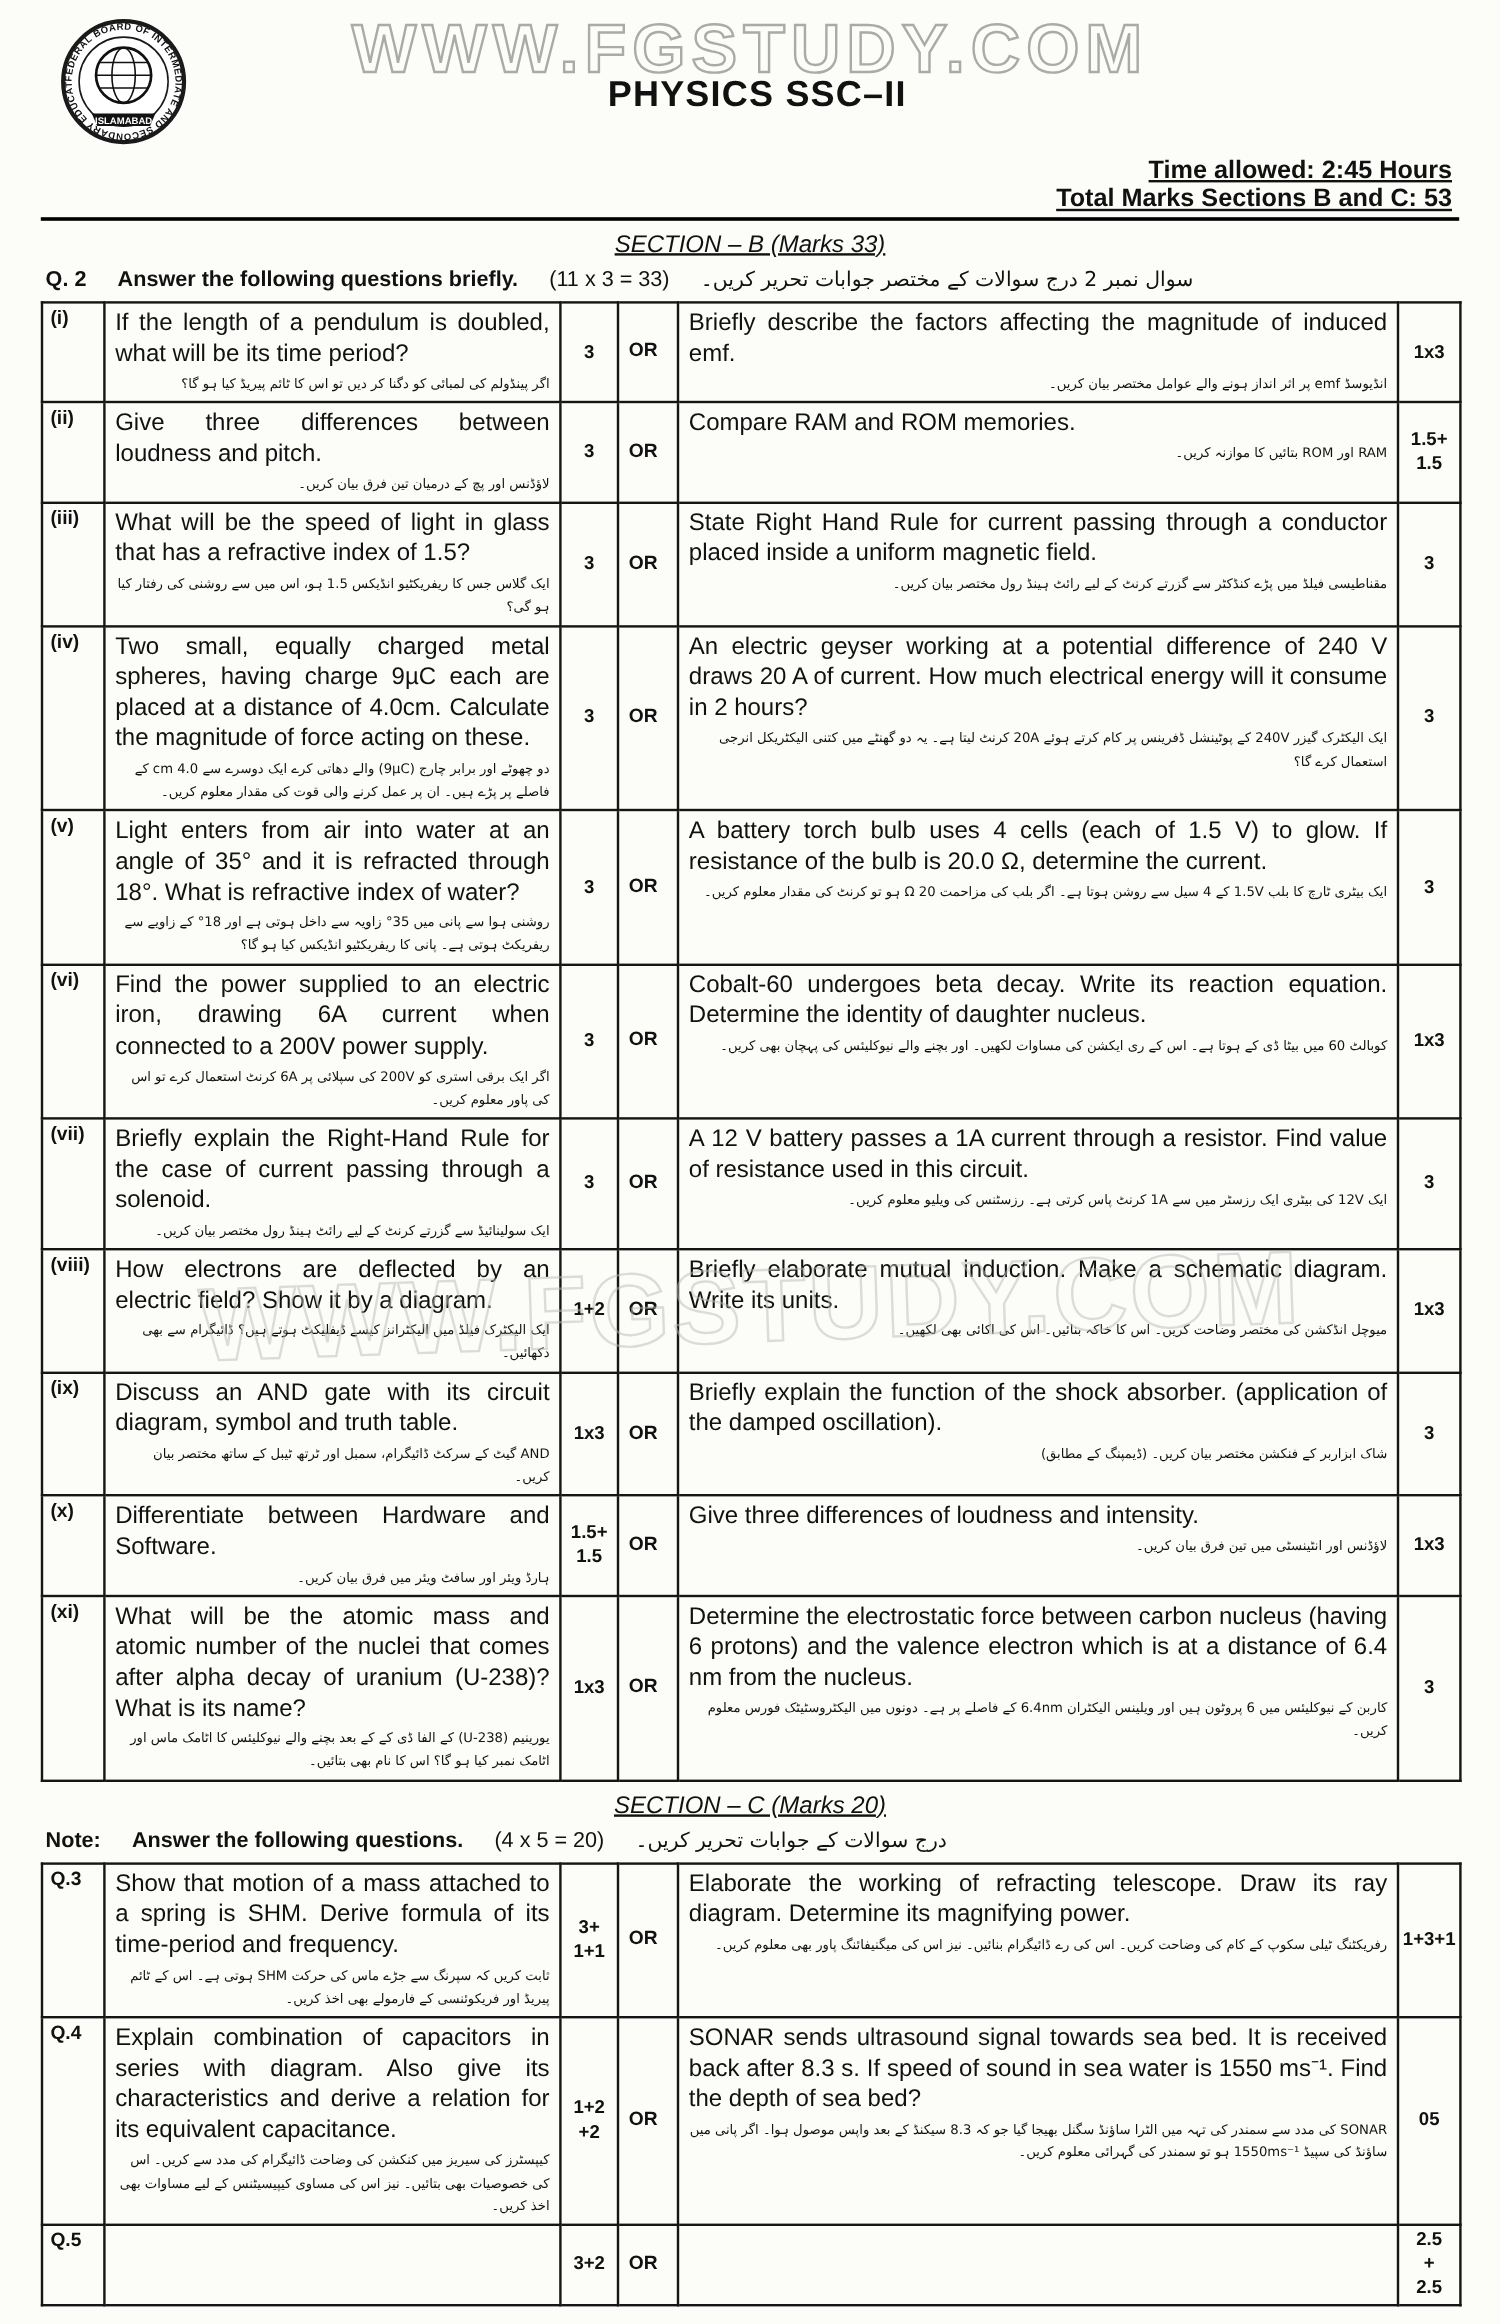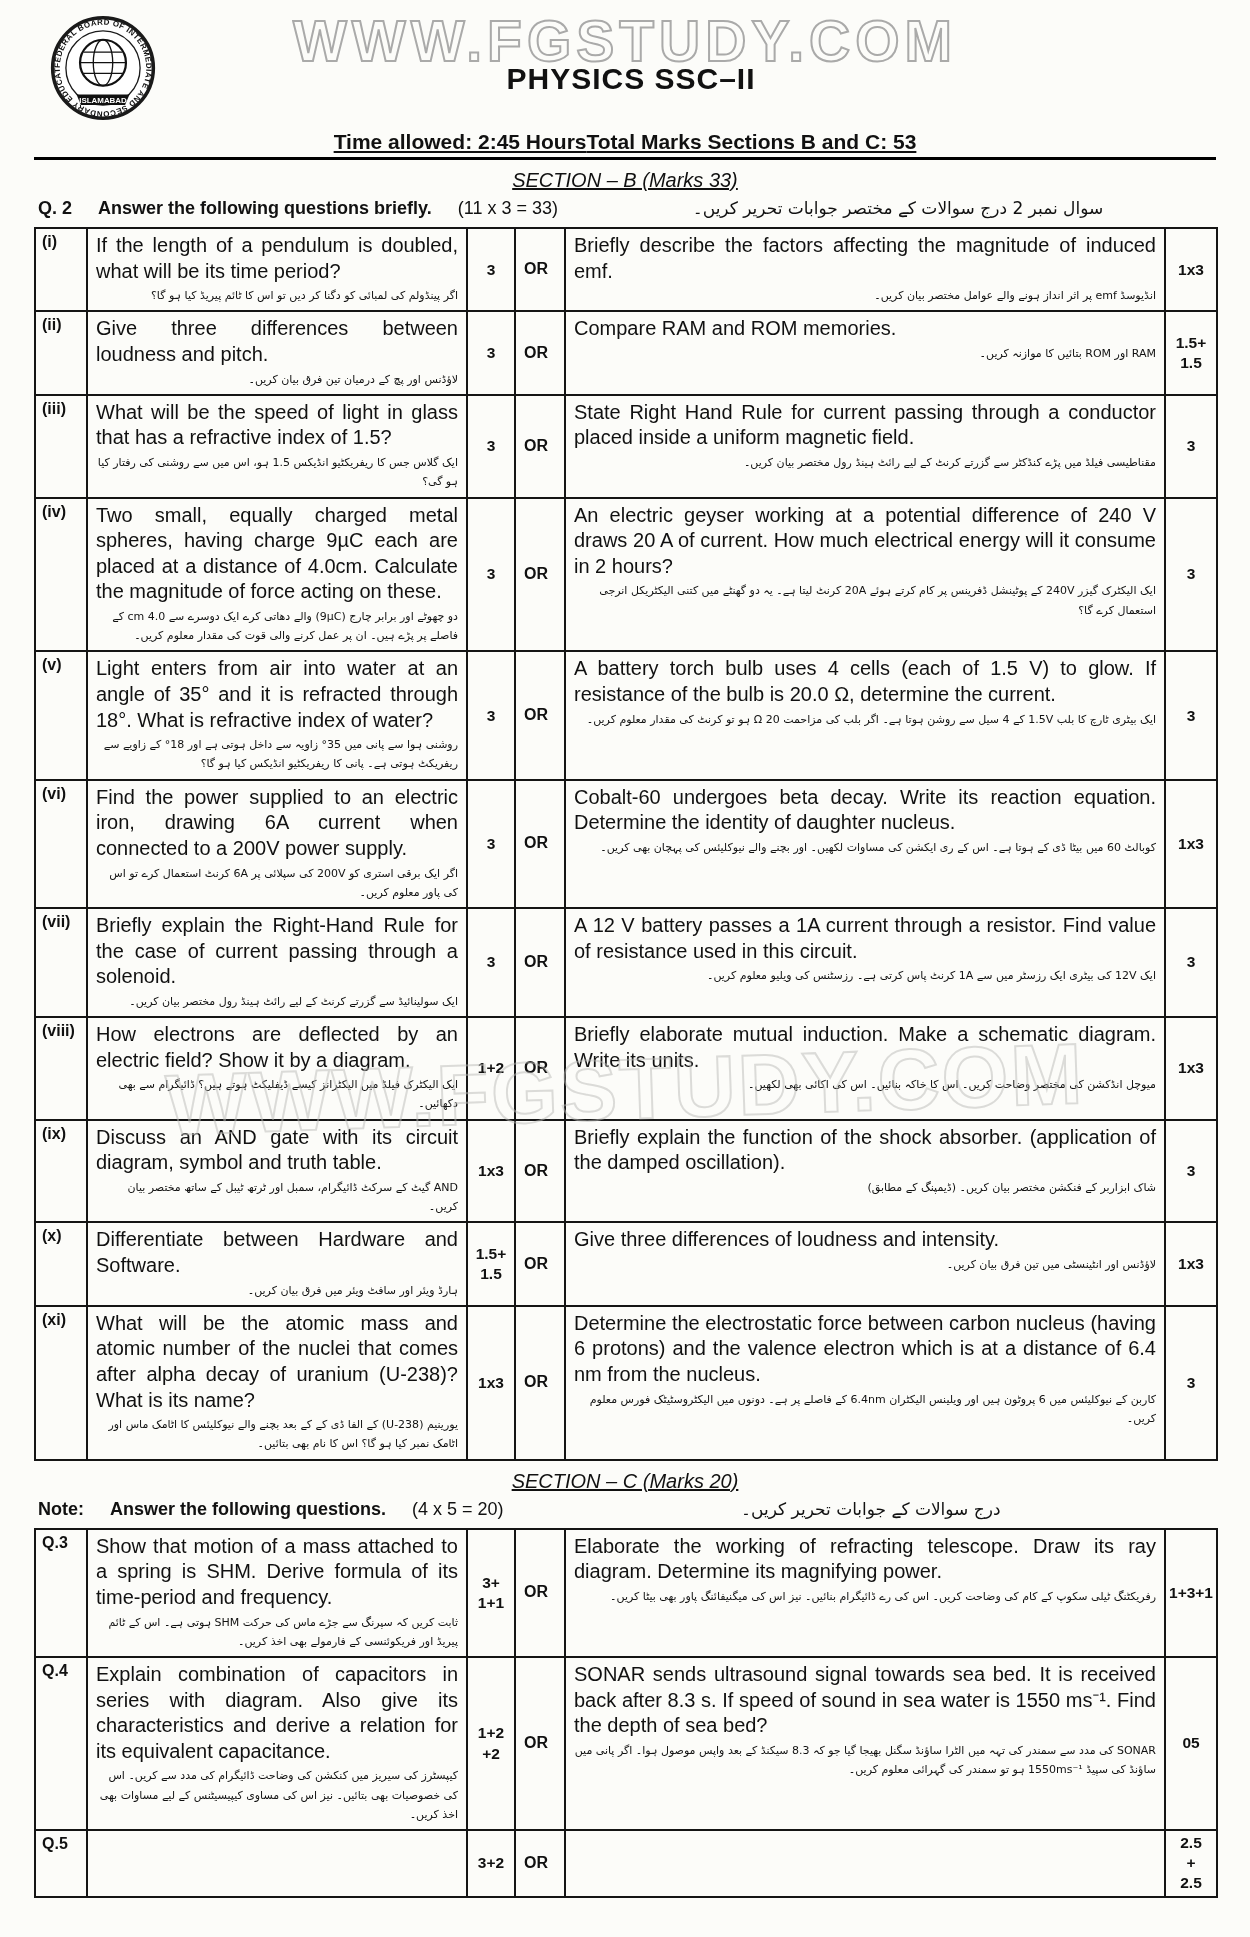--- a/index.html
+++ b/index.html
@@ -8,31 +8,31 @@
 
   
   .header{position:relative;height:118px;}
   .logo{position:absolute;left:16px;top:2px;width:106px;height:112px;}
   .wm-top{position:absolute;left:0;right:0;top:-2px;text-align:center;font-weight:bold;font-size:57px;
           letter-spacing:5px;color:transparent;-webkit-text-stroke:2px #9c9c9c;opacity:.85;
           white-space:nowrap;pointer-events:none;}
   .title{position:absolute;left:12px;right:0;top:52px;text-align:center;font-size:30px;font-weight:bold;letter-spacing:1px;}
 
   .info-row{display:flex;justify-content:center;align-items:flex-end;border-bottom:3px solid #000;
-            padding:2px 6px 3px;font-size:21px;font-weight:bold;}
+            padding:2px 6px 3px;font-size:21px;font-weight:bold;flex-direction:column;}
   .info-row span{text-decoration:underline;}
 
   .section-heading{text-align:center;font-size:20px;font-weight:normal;font-style:italic;margin:9px 0 4px;}
   .section-heading span{text-decoration:underline;}
 
   .qline{display:flex;align-items:baseline;gap:26px;margin:6px 4px 8px;font-size:18px;}
   .qline .ql-label{font-weight:bold;white-space:nowrap;}
   .qline .ql-text{font-weight:bold;white-space:nowrap;}
   .qline .ql-marks{white-space:nowrap;}
-  .qline .ql-urdu{flex:1;text-align:center;direction:rtl;font-family:"DejaVu Sans",sans-serif;font-size:17px;}
+  .qline .ql-urdu{flex:1;text-align:left;direction:rtl;font-family:"DejaVu Sans",sans-serif;font-size:17px;}
 
   
   table.qtable{width:100%;border-collapse:collapse;table-layout:fixed;background:transparent;}
   .qtable td{border:2px solid #151515;vertical-align:top;padding:4px 8px 5px;}
   td.c-num{font-weight:bold;font-size:16px;padding-left:6px;padding-right:2px;}
   td.c-q .en{font-size:20px;line-height:1.28;text-align:justify;}
   td.c-q .ur{font-size:11px;line-height:1.75;direction:rtl;text-align:right;
              font-family:"DejaVu Sans",sans-serif;margin-top:2px;}
   td.c-marks{font-weight:bold;text-align:center;vertical-align:middle;font-size:15.5px;
              white-space:pre-line;padding:2px;line-height:1.3;}
@@ -293,21 +293,21 @@
     <td class="c-num">Q.3</td>
     <td class="c-q">
       <div class="en">Show that motion of a mass attached to a spring is SHM. Derive formula of its time-period and frequency.</div>
       <div class="ur">ثابت کریں کہ سپرنگ سے جڑے ماس کی حرکت SHM ہوتی ہے۔ اس کے ٹائم پیریڈ اور فریکوئنسی کے فارمولے بھی اخذ کریں۔</div>
     </td>
     <td class="c-marks">3+
 1+1</td>
     <td class="c-or">OR</td>
     <td class="c-q">
       <div class="en">Elaborate the working of refracting telescope. Draw its ray diagram. Determine its magnifying power.</div>
-      <div class="ur">رفریکٹنگ ٹیلی سکوپ کے کام کی وضاحت کریں۔ اس کی رے ڈائیگرام بنائیں۔ نیز اس کی میگنیفائنگ پاور بھی بیٹا کریں۔</div>
+      <div class="ur">رفریکٹنگ ٹیلی سکوپ کے کام کی وضاحت کریں۔ اس کی رے ڈائیگرام بنائیں۔ نیز اس کی میگنیفائنگ پاور بھی معلوم کریں۔</div>
     </td>
     <td class="c-marks">1+3+1</td>
   </tr>
 
   <tr>
     <td class="c-num">Q.4</td>
     <td class="c-q">
       <div class="en">Explain combination of capacitors in series with diagram. Also give its characteristics and derive a relation for its equivalent capacitance.</div>
       <div class="ur">کیپسٹرز کی سیریز میں کنکشن کی وضاحت ڈائیگرام کی مدد سے کریں۔ اس کی خصوصیات بھی بتائیں۔ نیز اس کی مساوی کیپیسیٹنس کے لیے مساوات بھی اخذ کریں۔</div>
     </td>

